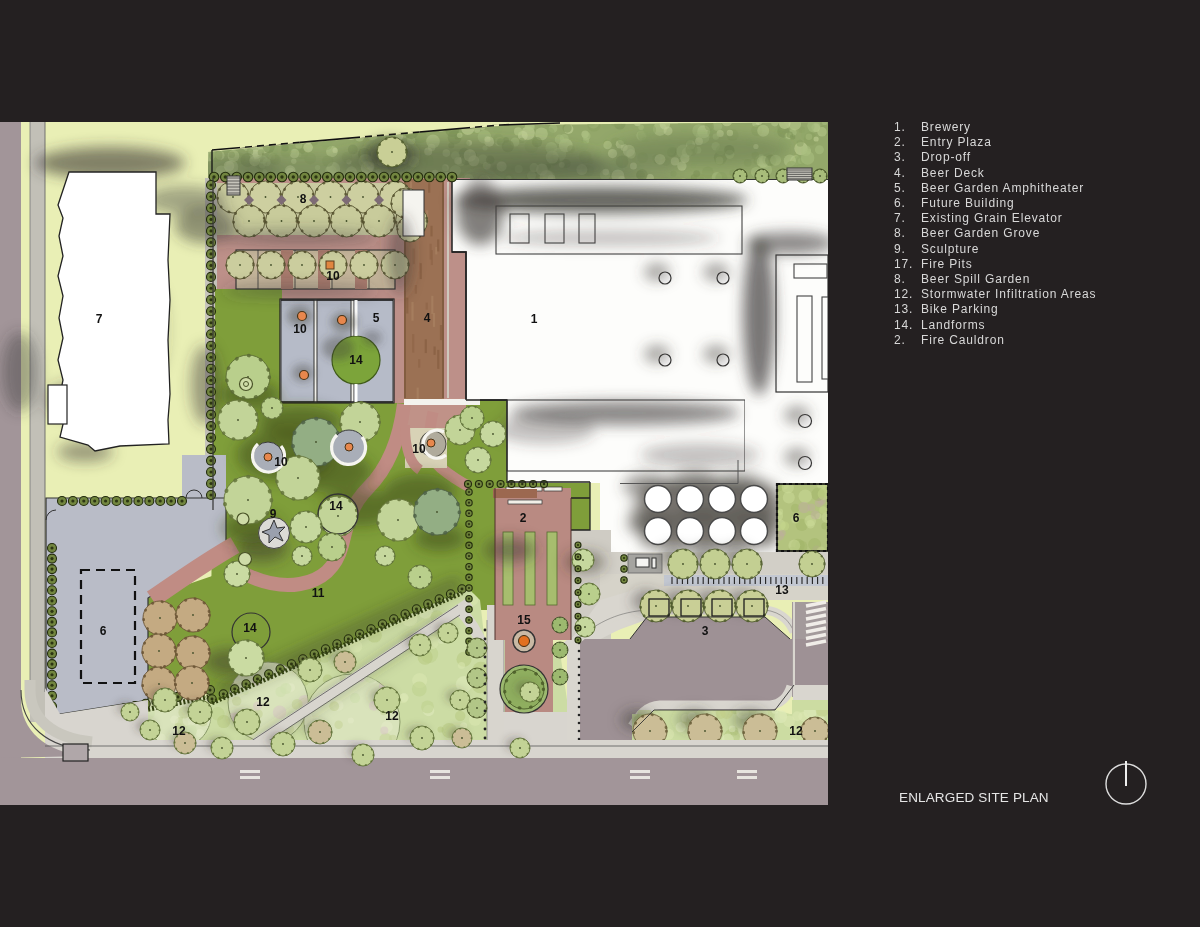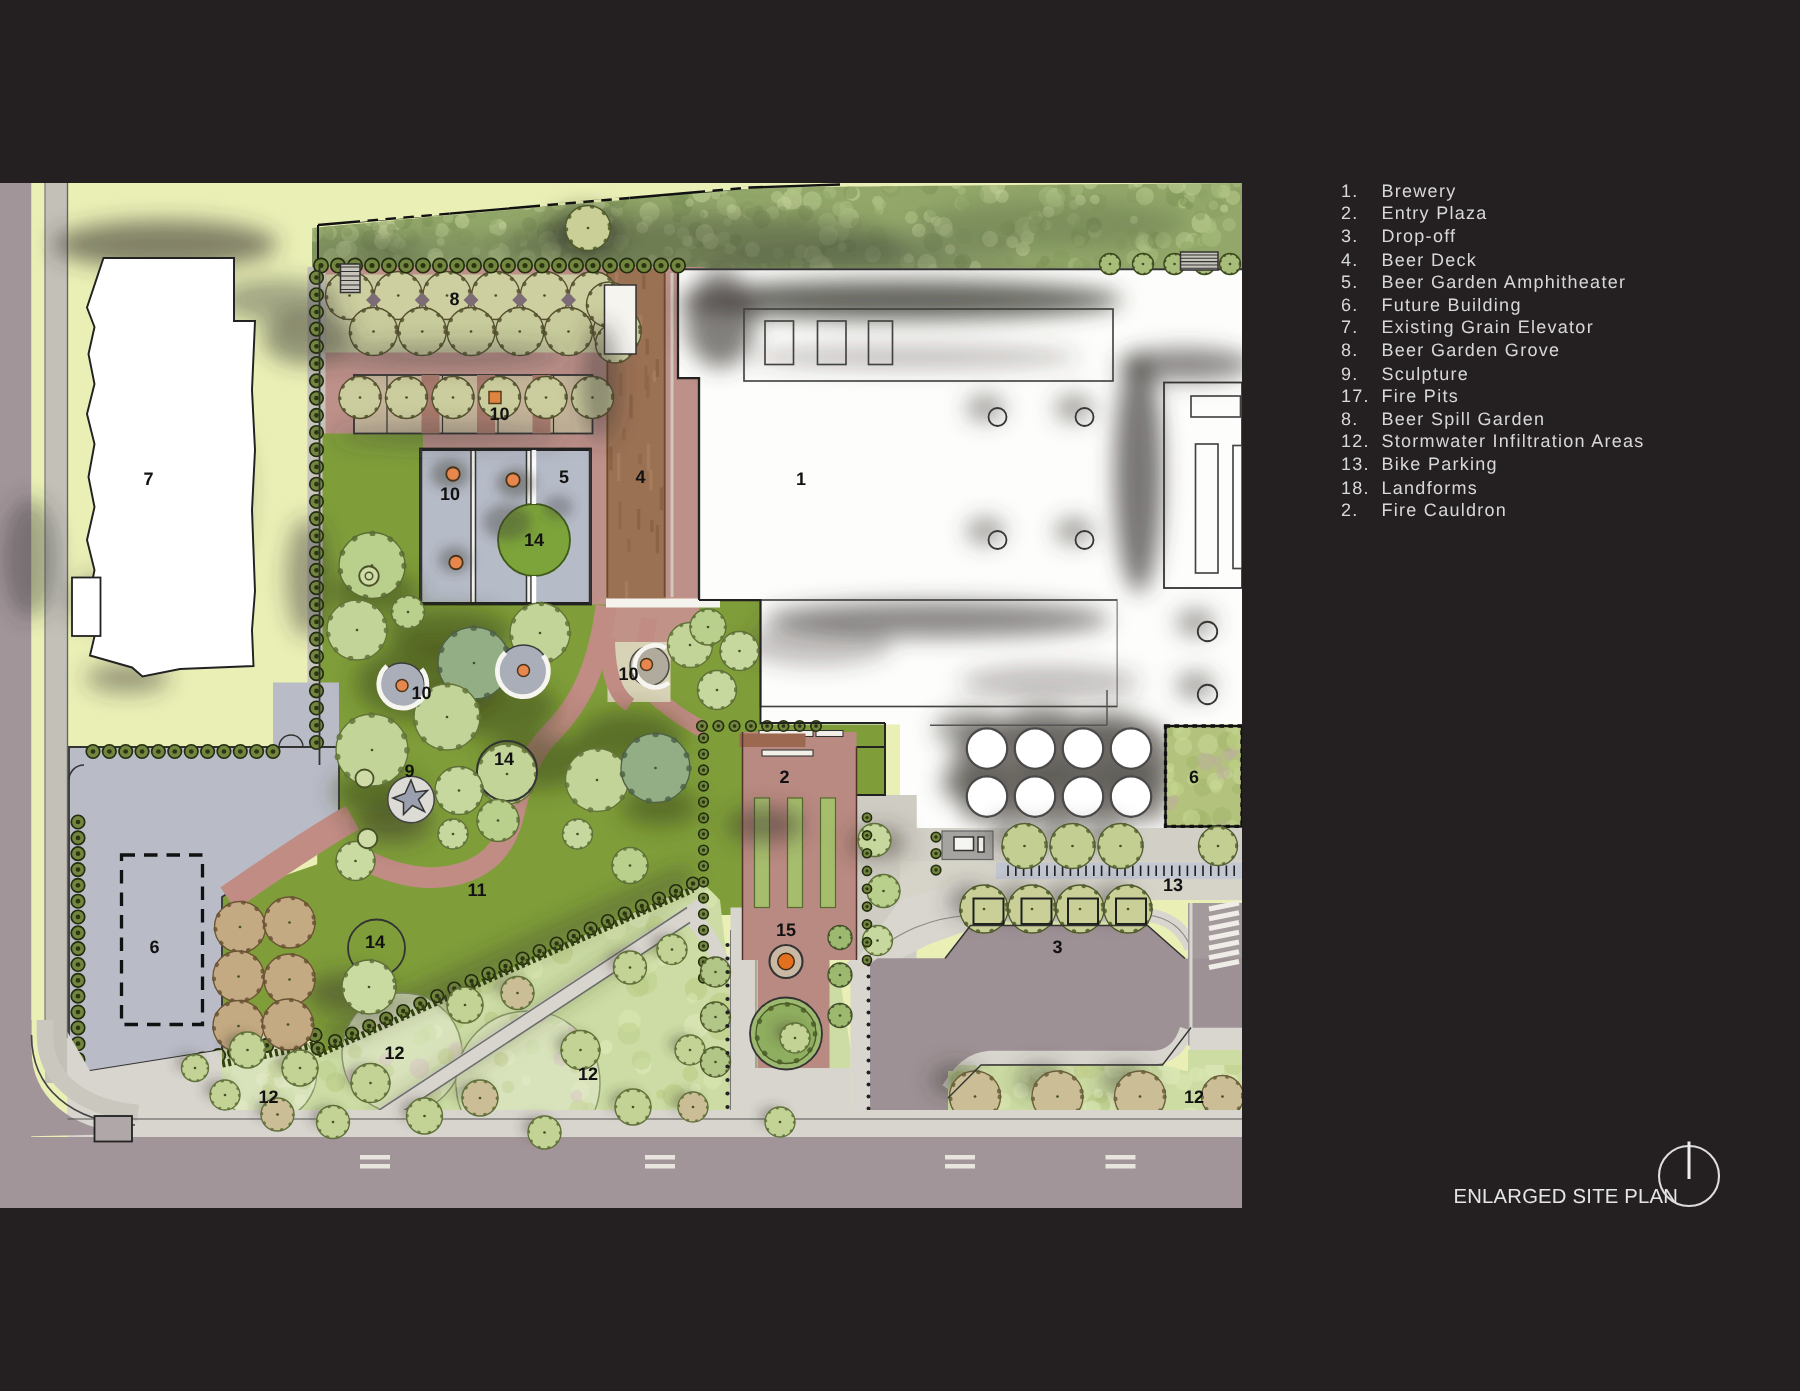--- a/index.html
+++ b/index.html
@@ -1,19 +1,19 @@
 <!DOCTYPE html>
 <html><head><meta charset="utf-8"><style>
 html,body{margin:0;padding:0;background:#242021;width:1200px;height:927px;overflow:hidden}
 #page{position:relative;width:1200px;height:927px;background:#242021;font-family:"Liberation Sans",sans-serif}
 #plan{position:absolute;left:0;top:0}
 #legend{position:absolute;left:894px;top:120px;color:#d8d8d8;font-size:12px;line-height:15.2px;letter-spacing:0.85px}
 #legend .n{display:inline-block;width:27px}
 #caption{position:absolute;left:53px;top:811px;color:#cfcfcf;font-size:12.5px;letter-spacing:0.9px}
-#title{position:absolute;left:969px;top:790px;color:#e5e5e5;font-size:13.5px;letter-spacing:0.15px}
+#title{position:absolute;left:899px;top:790px;color:#e5e5e5;font-size:13.5px;letter-spacing:0.15px}
 </style></head><body>
 <div id="page">
 <svg id="plan" width="828" height="805" viewBox="0 0 828 805">
       <defs>
         <filter id="b4" x="-80%" y="-80%" width="260%" height="260%">
           <feGaussianBlur stdDeviation="4"></feGaussianBlur>
         </filter>
         <filter id="b7" x="-80%" y="-80%" width="260%" height="260%">
           <feGaussianBlur stdDeviation="7"></feGaussianBlur>
         </filter>
@@ -1942,20 +1942,20 @@
 <div><span class="n">4.</span>Beer Deck</div>
 <div><span class="n">5.</span>Beer Garden Amphitheater</div>
 <div><span class="n">6.</span>Future Building</div>
 <div><span class="n">7.</span>Existing Grain Elevator</div>
 <div><span class="n">8.</span>Beer Garden Grove</div>
 <div><span class="n">9.</span>Sculpture</div>
 <div><span class="n">17.</span>Fire Pits</div>
 <div><span class="n">8.</span>Beer Spill Garden</div>
 <div><span class="n">12.</span>Stormwater Infiltration Areas</div>
 <div><span class="n">13.</span>Bike Parking</div>
-<div><span class="n">18.</span>Landforms</div>
+<div><span class="n">14.</span>Landforms</div>
 <div><span class="n">2.</span>Fire Cauldron</div>
 </div>
 <div id="title">ENLARGED SITE PLAN</div>
 <svg style="position:absolute;left:1098px;top:755px" width="60" height="60" viewBox="0 0 60 60">
 <circle cx="28" cy="29" r="20" fill="none" stroke="#ddd" stroke-width="1.4"></circle>
 <line x1="28" y1="6" x2="28" y2="31" stroke="#eee" stroke-width="2"></line>
 </svg>
 </div>
 </body></html>

